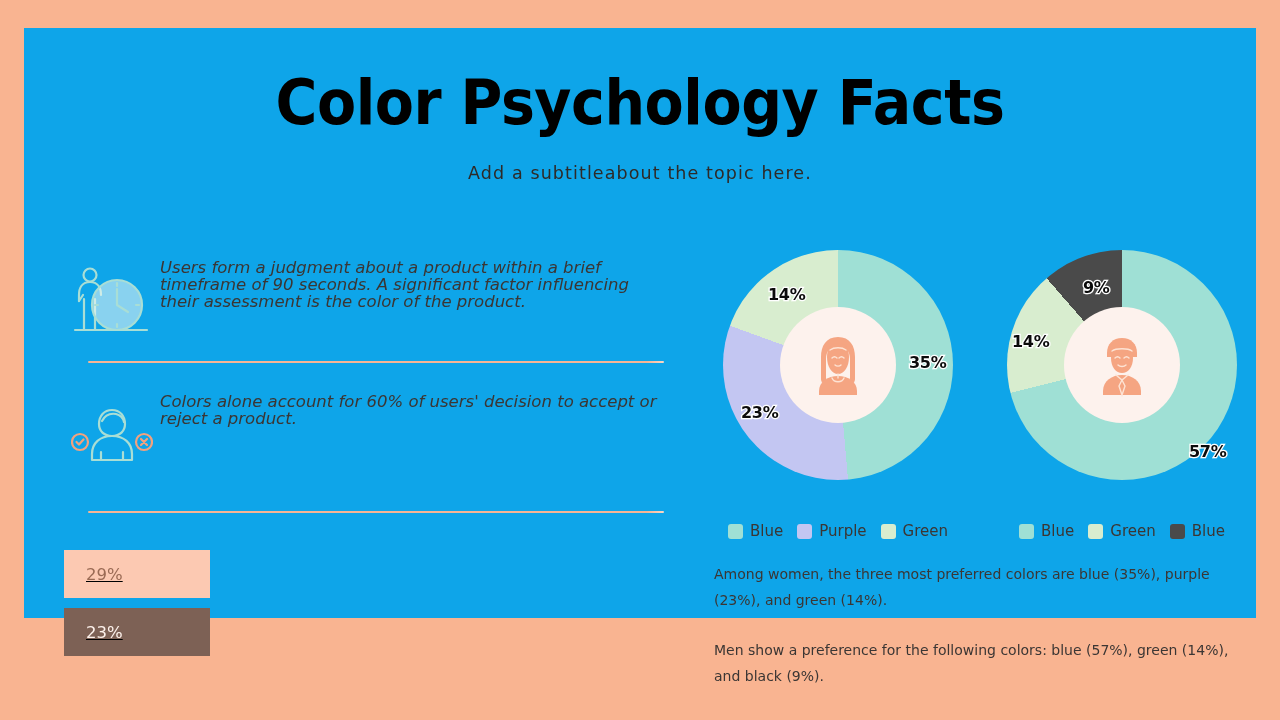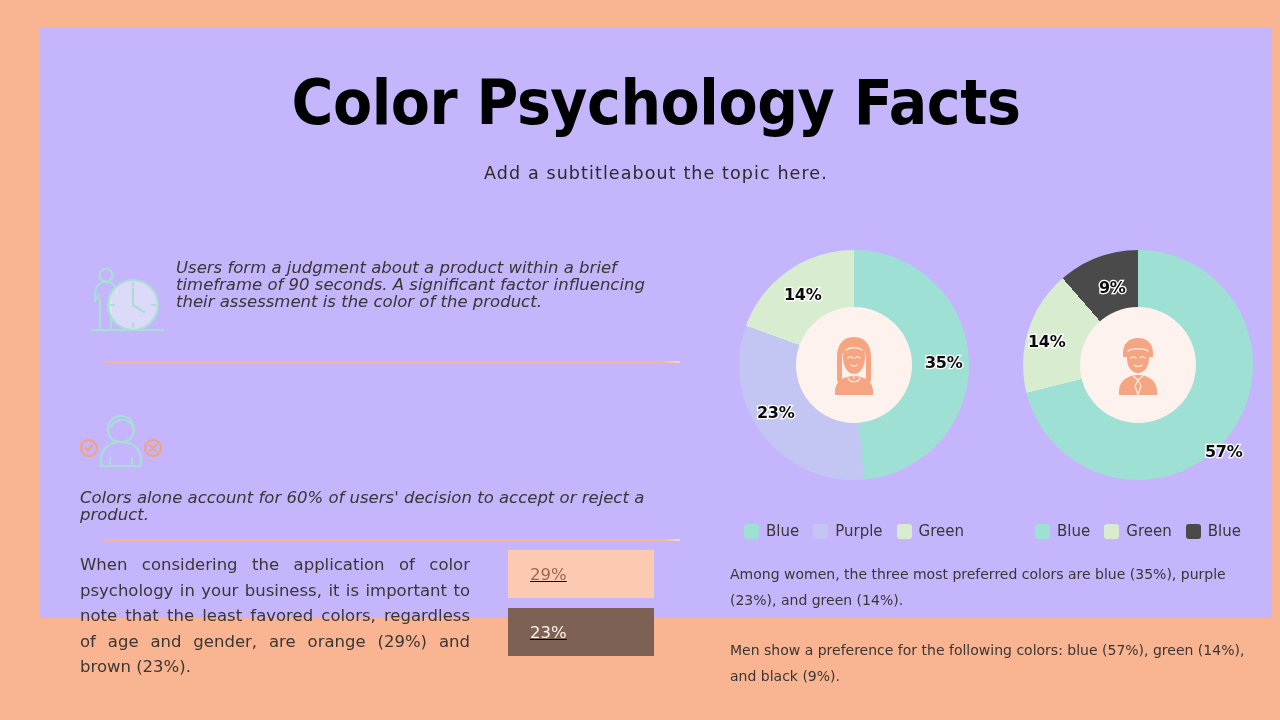--- a/index.html
+++ b/index.html
@@ -17,25 +17,25 @@
 
   .slide {
     position: relative;
     width: 1280px;
     height: 720px;
     background: #f9b491;
   }
 
   .panel {
     position: absolute;
-    left: 40px;
+    left: 24px;
     top: 28px;
     width: 1232px;
     height: 590px;
-    background: #c4b5fd;
+    background: #0ea5e9;
   }
 
   
   .title {
     position: absolute;
     left: 0;
     top: 40px;
     width: 100%;
     text-align: center;
     font-family: "DejaVu Sans", sans-serif;
@@ -66,21 +66,21 @@
     width: 616px;
   }
 
   .fact-row {
     position: relative;
     display: flex;
     align-items: flex-start;
     padding: 16px 0 18px 0;
   }
 
-  .fact-row.second { padding-top: 30px; padding-bottom: 16px; flex-direction: column; }
+  .fact-row.second { padding-top: 30px; padding-bottom: 34px; }
 
   .fact-icon {
     flex: 0 0 96px;
     height: 84px;
     display: flex;
     align-items: center;
     justify-content: center;
   }
 
   .fact-text {
@@ -278,21 +278,20 @@
             </g>
           </svg>
         </div>
         <div class="fact-text">Colors alone account for 60% of users' decision to accept or reject a product.</div>
       </div>
 
       <div class="divider"></div>
     </div>
 
     <div class="bottom-left">
-      <div class="bl-text">When considering the application of color psychology in your business, it is important to note that the least favored colors, regardless of age and gender, are orange (29%) and brown (23%).</div>
       <div class="bars">
         <div class="bar orange">29%</div>
         <div class="bar brown">23%</div>
       </div>
     </div>
 
     <div class="charts">
 
       <div class="chart-block left-chart">
         <div class="donut-wrap">

